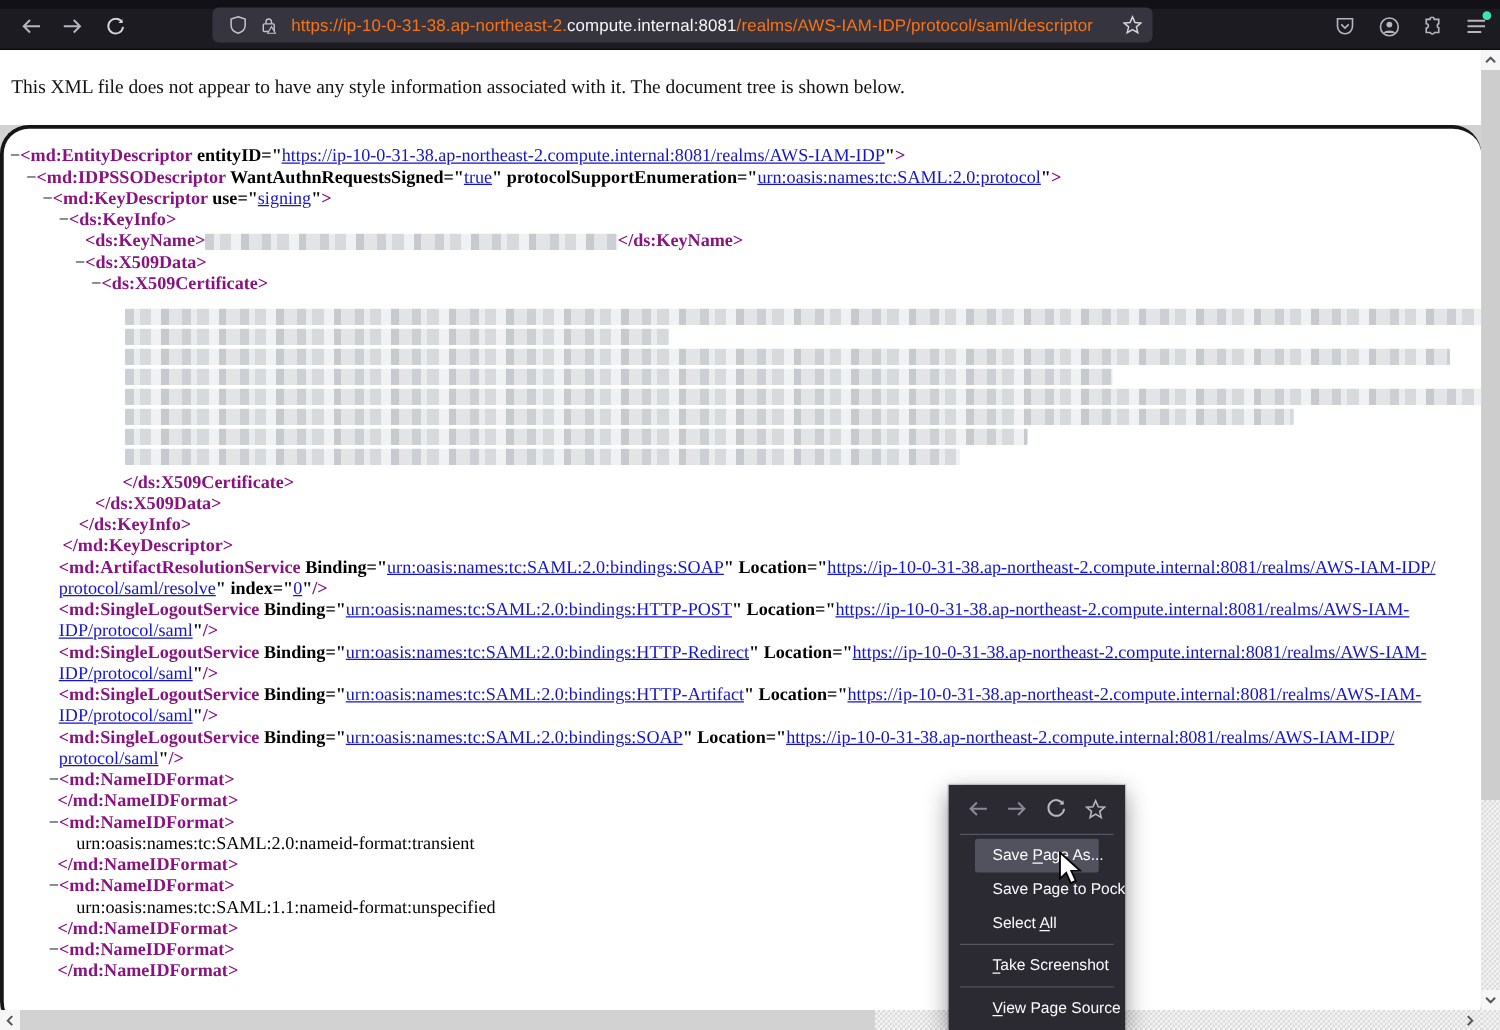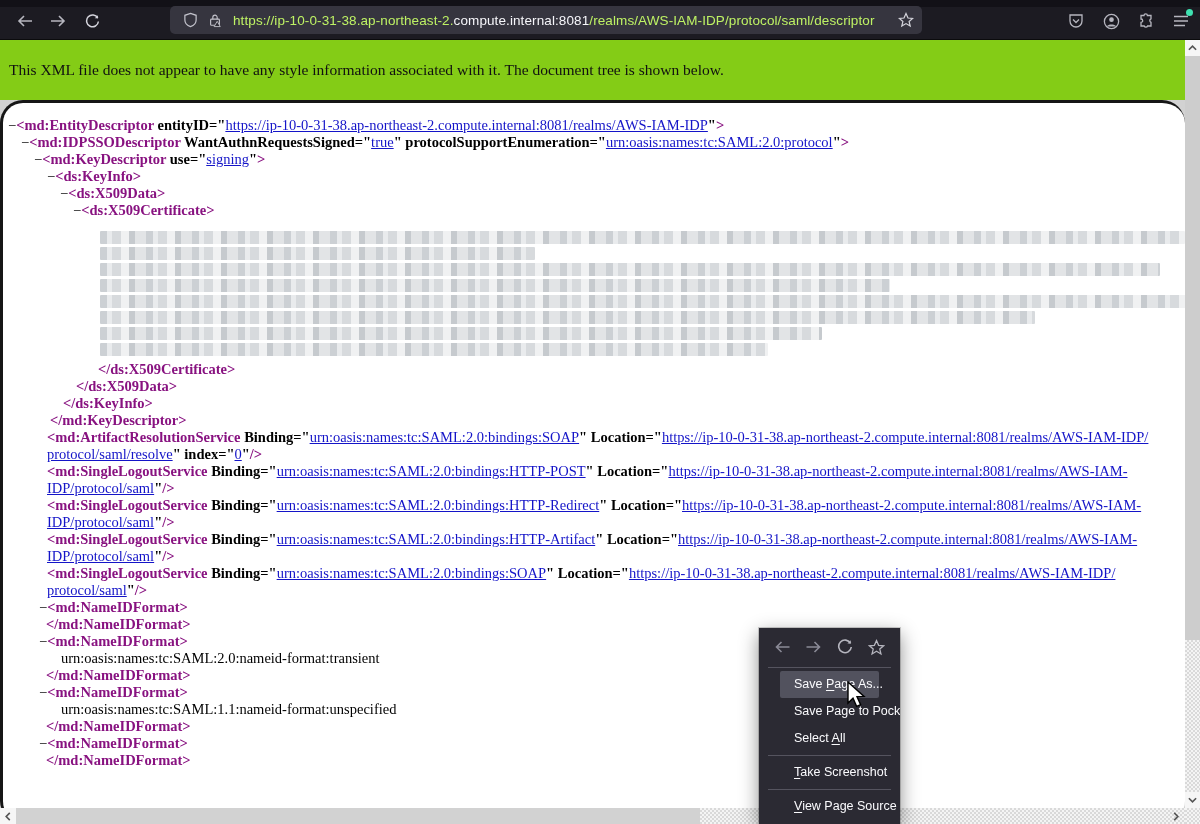--- a/index.html
+++ b/index.html
@@ -9,29 +9,29 @@
   
   .toolbar { position:absolute; top:0; left:0; width:1200px; height:40px;
              background:#1c1b22; border-bottom:1px solid #0b0b0d; }
   .toolbar::before { content:""; position:absolute; top:0; left:0; right:0; height:7px; background:#121117; }
   .nav-btn { position:absolute; top:8px; width:26px; height:26px; border:none; background:transparent;
              color:#b6b6bf; display:flex; align-items:center; justify-content:center; cursor:default; }
   .urlbar { position:absolute; left:170px; top:6px; width:752px; height:28px; background:#36353f;
             border-radius:5px; display:flex; align-items:center; padding:0 8px; }
   .urlbar .sec-icon { color:#c3c3cc; margin:0 5px; display:flex; }
   .url-text { font-size:13.5px; letter-spacing:.1px; white-space:nowrap; overflow:hidden; margin-left:6px; flex:1; }
-  .url-dim { color:#bef264; } .url-domain { color:#f6f6fa; }
+  .url-dim { color:#f97316; } .url-domain { color:#f6f6fa; }
   .star-btn { color:#d6d6dd; margin-left:auto; display:flex; }
   .tb-right { position:absolute; right:6px; top:8px; display:flex; gap:9px; }
   .tb-right .nav-btn { position:relative; top:0; }
   .badge-dot { position:absolute; top:1px; right:1px; width:7px; height:7px; border-radius:50%; background:#3fe1b0; }
 
   
   .page { position:absolute; top:40px; left:0; width:1200px; height:784px; background:#d2d2d2; }
-  .notice { position:absolute; top:0; left:0; right:15px; height:60px; background:#84cc16;
+  .notice { position:absolute; top:0; left:0; right:15px; height:60px; background:#ffffff;
             font-family:"Liberation Serif", serif; font-size:15.5px; color:#111;
             display:flex; align-items:center; padding-left:9px; }
   .doc { position:absolute; top:60px; left:0; right:15px; bottom:0; background:#fff;
          border-top:3px solid #161616; border-left:3px solid #161616;
          overflow:hidden; padding-top:14px;
          font-family:"Liberation Serif", serif; font-size:14.5px; color:#000;border-radius:23px; }
   .xline { height:17px; line-height:17px; white-space:pre; }
   .tk-m { color:#000; }
   .tk-t { color:#881280; font-weight:700; }
   .tk-a { color:#000; font-weight:700; }
@@ -145,20 +145,21 @@
   </div>
 </div>
 
 <div class="page">
   <div class="notice">This XML file does not appear to have any style information associated with it. The document tree is shown below.</div>
   <div class="doc" id="xml-doc">
       <div class="xline" style="padding-left: 5px;"><span class="tk-m">−</span><span class="tk-t">&lt;md:EntityDescriptor</span><span class="tk-a"> entityID=</span><span class="tk-q">"</span><span class="tk-v">https://ip-10-0-31-38.ap-northeast-2.compute.internal:8081/realms/AWS-IAM-IDP</span><span class="tk-q">"</span><span class="tk-t">&gt;</span></div>
       <div class="xline" style="padding-left: 18px;"><span class="tk-m">−</span><span class="tk-t">&lt;md:IDPSSODescriptor</span><span class="tk-a"> WantAuthnRequestsSigned=</span><span class="tk-q">"</span><span class="tk-v">true</span><span class="tk-q">"</span><span class="tk-a"> protocolSupportEnumeration=</span><span class="tk-q">"</span><span class="tk-v">urn:oasis:names:tc:SAML:2.0:protocol</span><span class="tk-q">"</span><span class="tk-t">&gt;</span></div>
       <div class="xline" style="padding-left: 31px;"><span class="tk-m">−</span><span class="tk-t">&lt;md:KeyDescriptor</span><span class="tk-a"> use=</span><span class="tk-q">"</span><span class="tk-v">signing</span><span class="tk-q">"</span><span class="tk-t">&gt;</span></div>
       <div class="xline" style="padding-left: 44px;"><span class="tk-m">−</span><span class="tk-t">&lt;ds:KeyInfo&gt;</span></div>
+      <div class="xline" style="padding-left: 65px;"><span class="tk-t">&lt;ds:KeyName&gt;</span><span class="redact" style="width: 330px;"></span><span class="tk-t">&lt;/ds:KeyName&gt;</span></div>
       <div class="xline" style="padding-left: 57px;"><span class="tk-m">−</span><span class="tk-t">&lt;ds:X509Data&gt;</span></div>
       <div class="xline" style="padding-left: 70px;"><span class="tk-m">−</span><span class="tk-t">&lt;ds:X509Certificate&gt;</span></div>
       <div class="xline" style="padding-left: 97px; height: 8px;"></div>
       <div class="xline redact-row" style="padding-left: 97px;"><span class="redact" style="width: 1085px;"></span></div>
       <div class="xline redact-row" style="padding-left: 97px;"><span class="redact" style="width: 435px;"></span></div>
       <div class="xline redact-row" style="padding-left: 97px;"><span class="redact" style="width: 1060px;"></span></div>
       <div class="xline redact-row" style="padding-left: 97px;"><span class="redact" style="width: 790px;"></span></div>
       <div class="xline redact-row" style="padding-left: 97px;"><span class="redact" style="width: 1088px;"></span></div>
       <div class="xline redact-row" style="padding-left: 97px;"><span class="redact" style="width: 935px;"></span></div>
       <div class="xline redact-row" style="padding-left: 97px;"><span class="redact" style="width: 722px;"></span></div>

